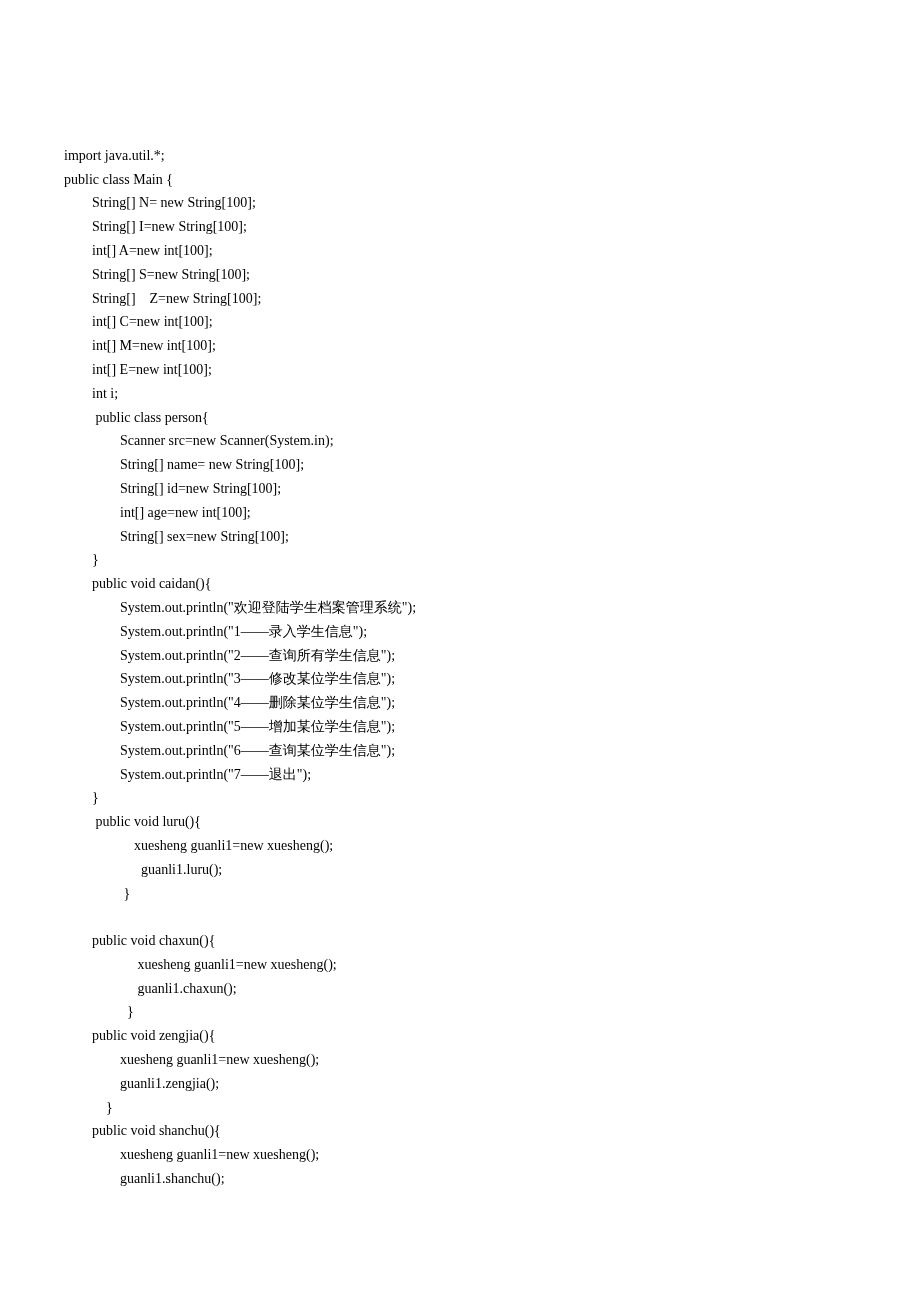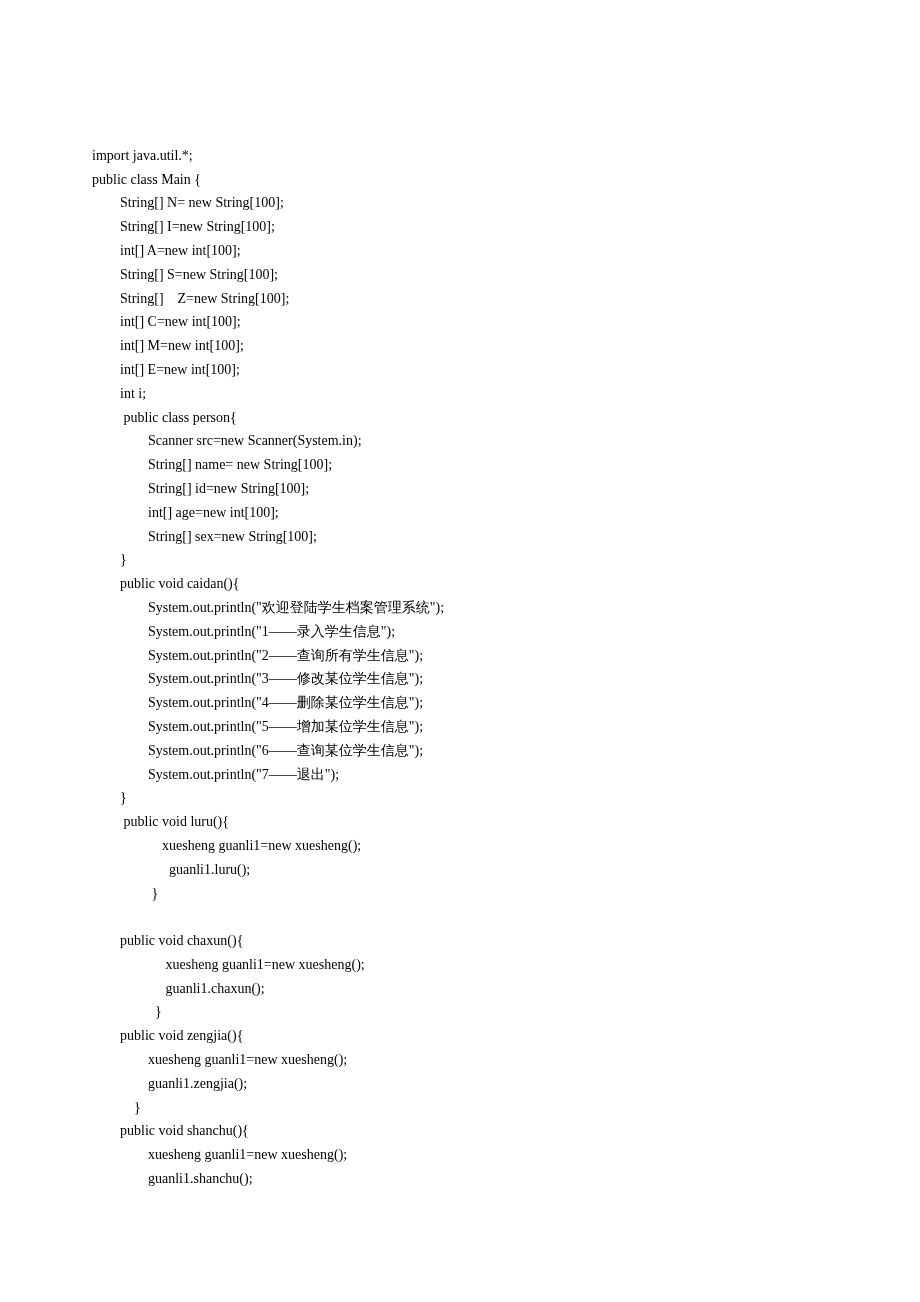--- a/index.html
+++ b/index.html
@@ -7,21 +7,21 @@
     padding: 0;
     background: #ffffff;
     font-family: "Times New Roman", "SimSun", serif;
     font-size: 14px;
     color: #000000;
     line-height: 1.7;
   }
   .page {
     width: 920px;
     min-height: 1302px;
-    padding: 120px 0 0 92px;
+    padding: 120px 0 0 64px;
     box-sizing: border-box;
     white-space: pre;
   }
 </style>
 </head>
 <body>
 
 <div class="page">
 <div id="code-container">import java.util.*;
 public class Main {

